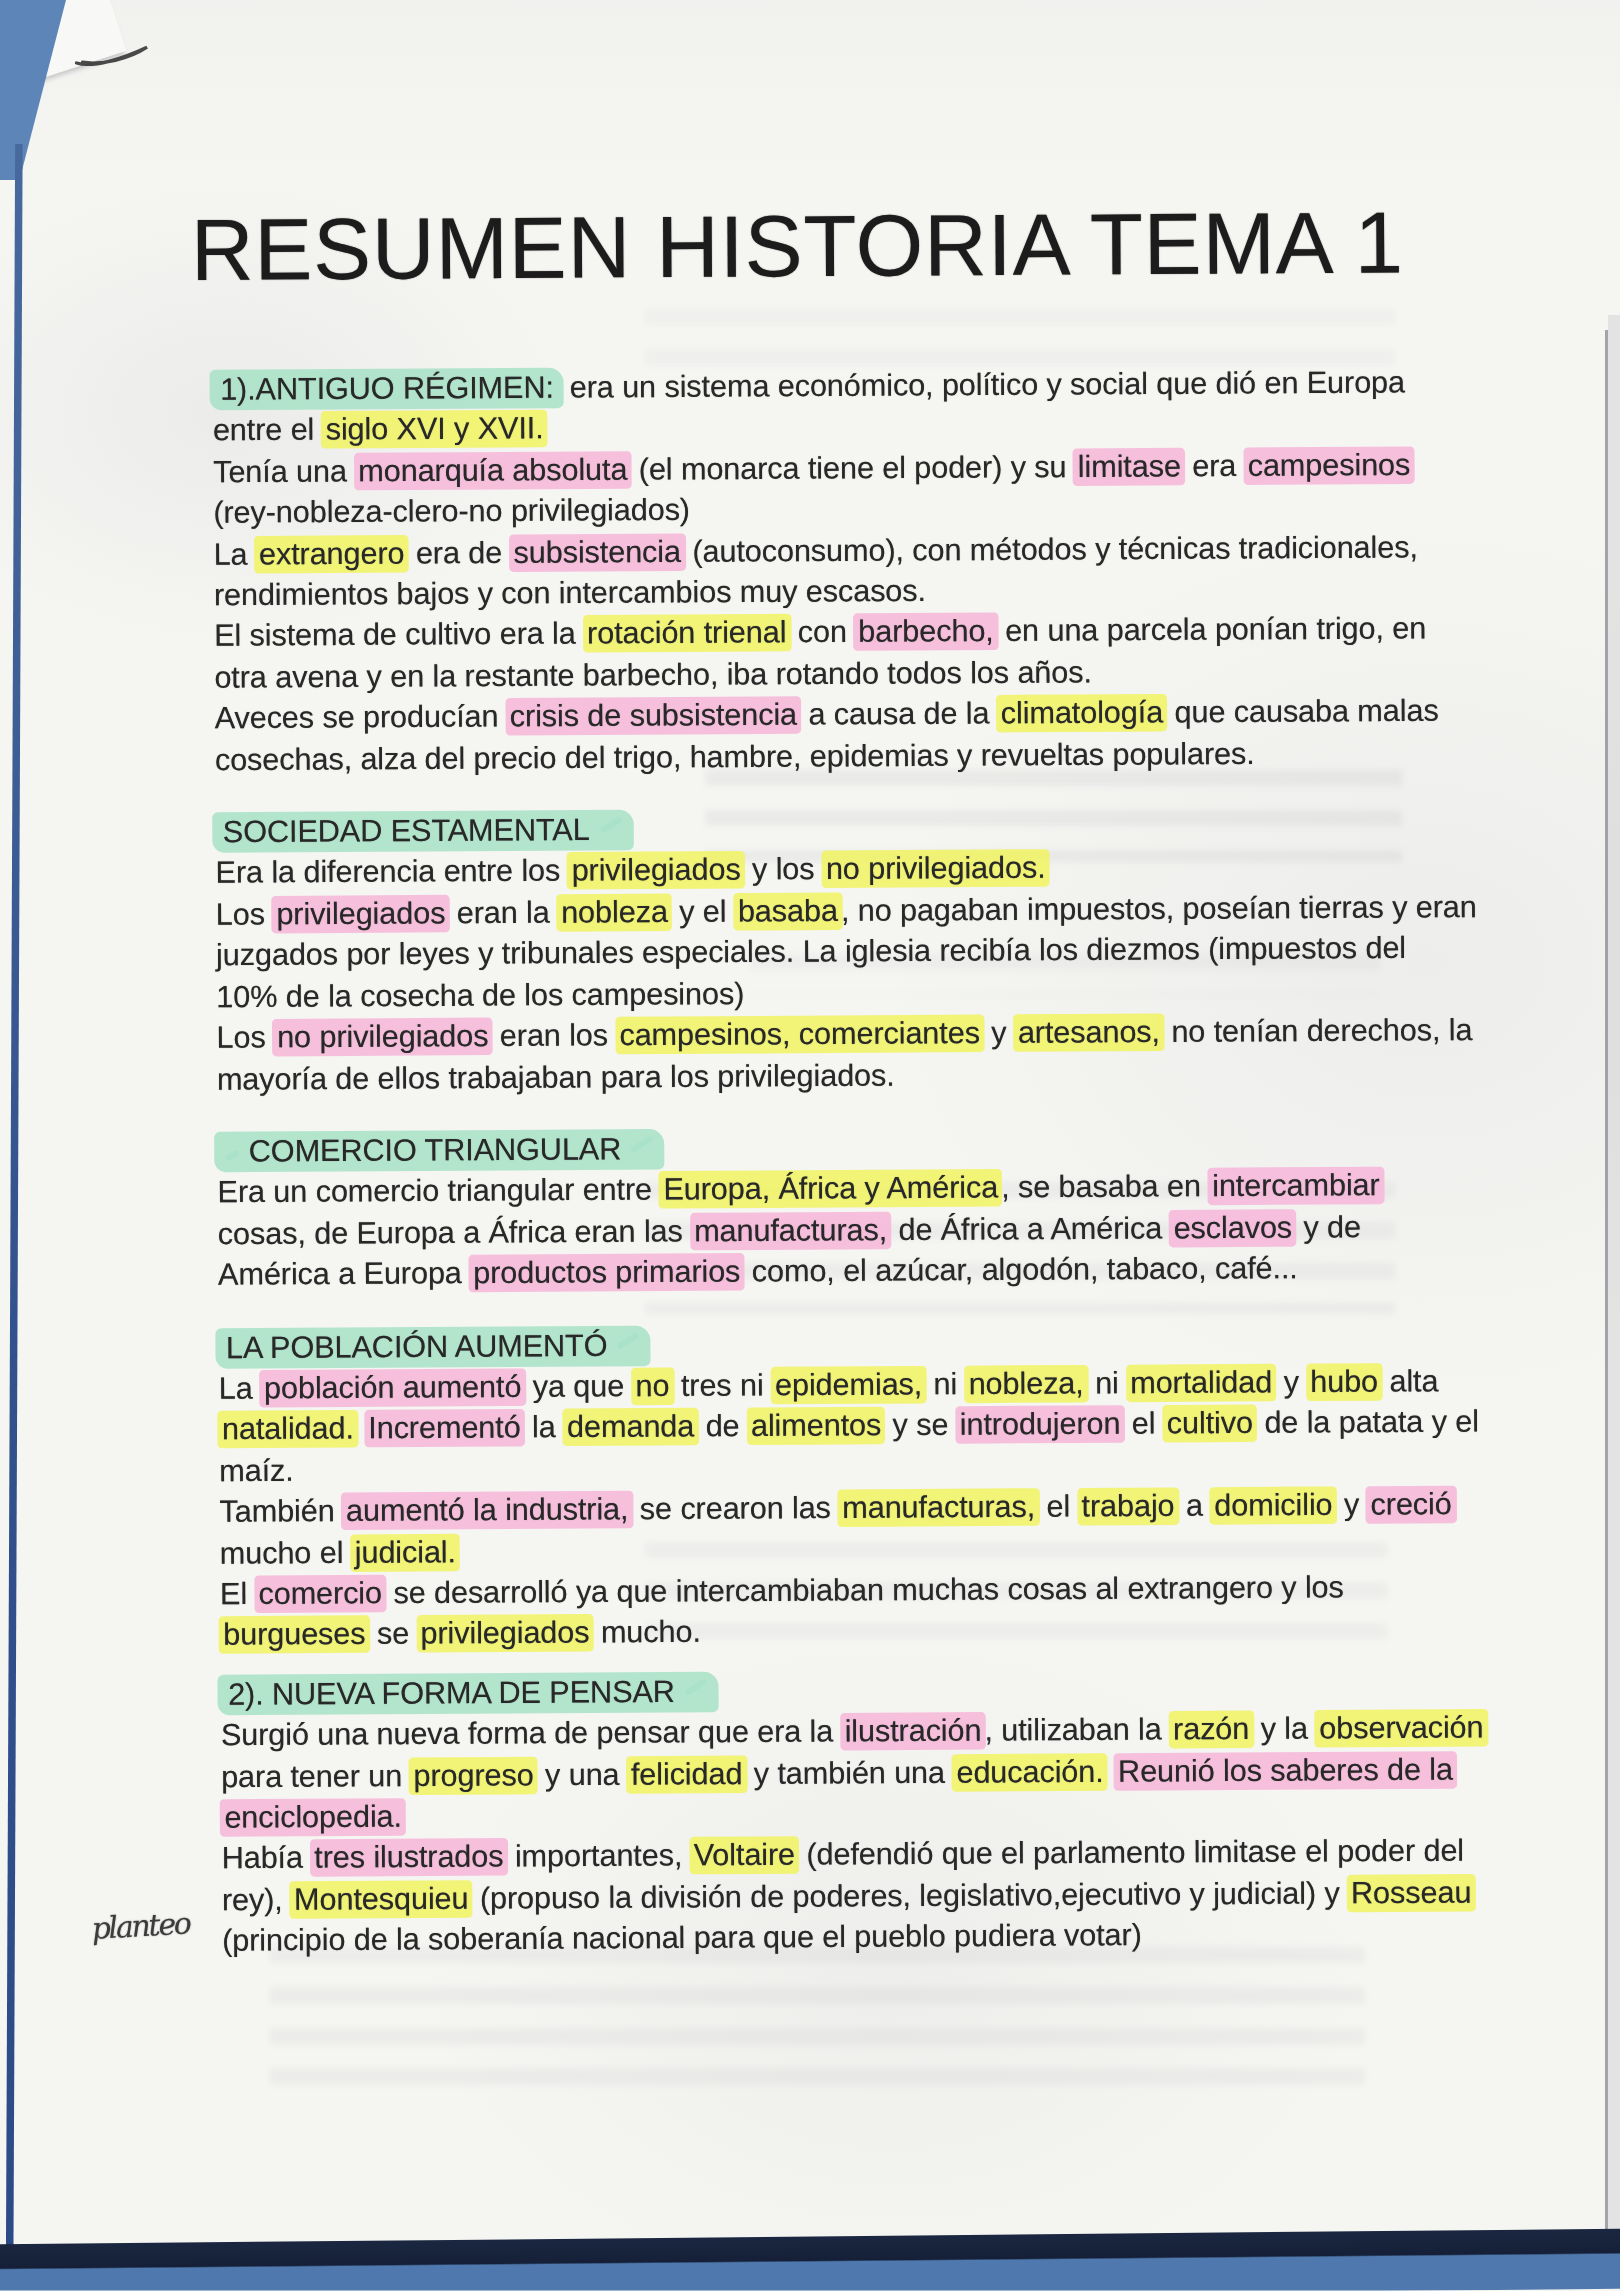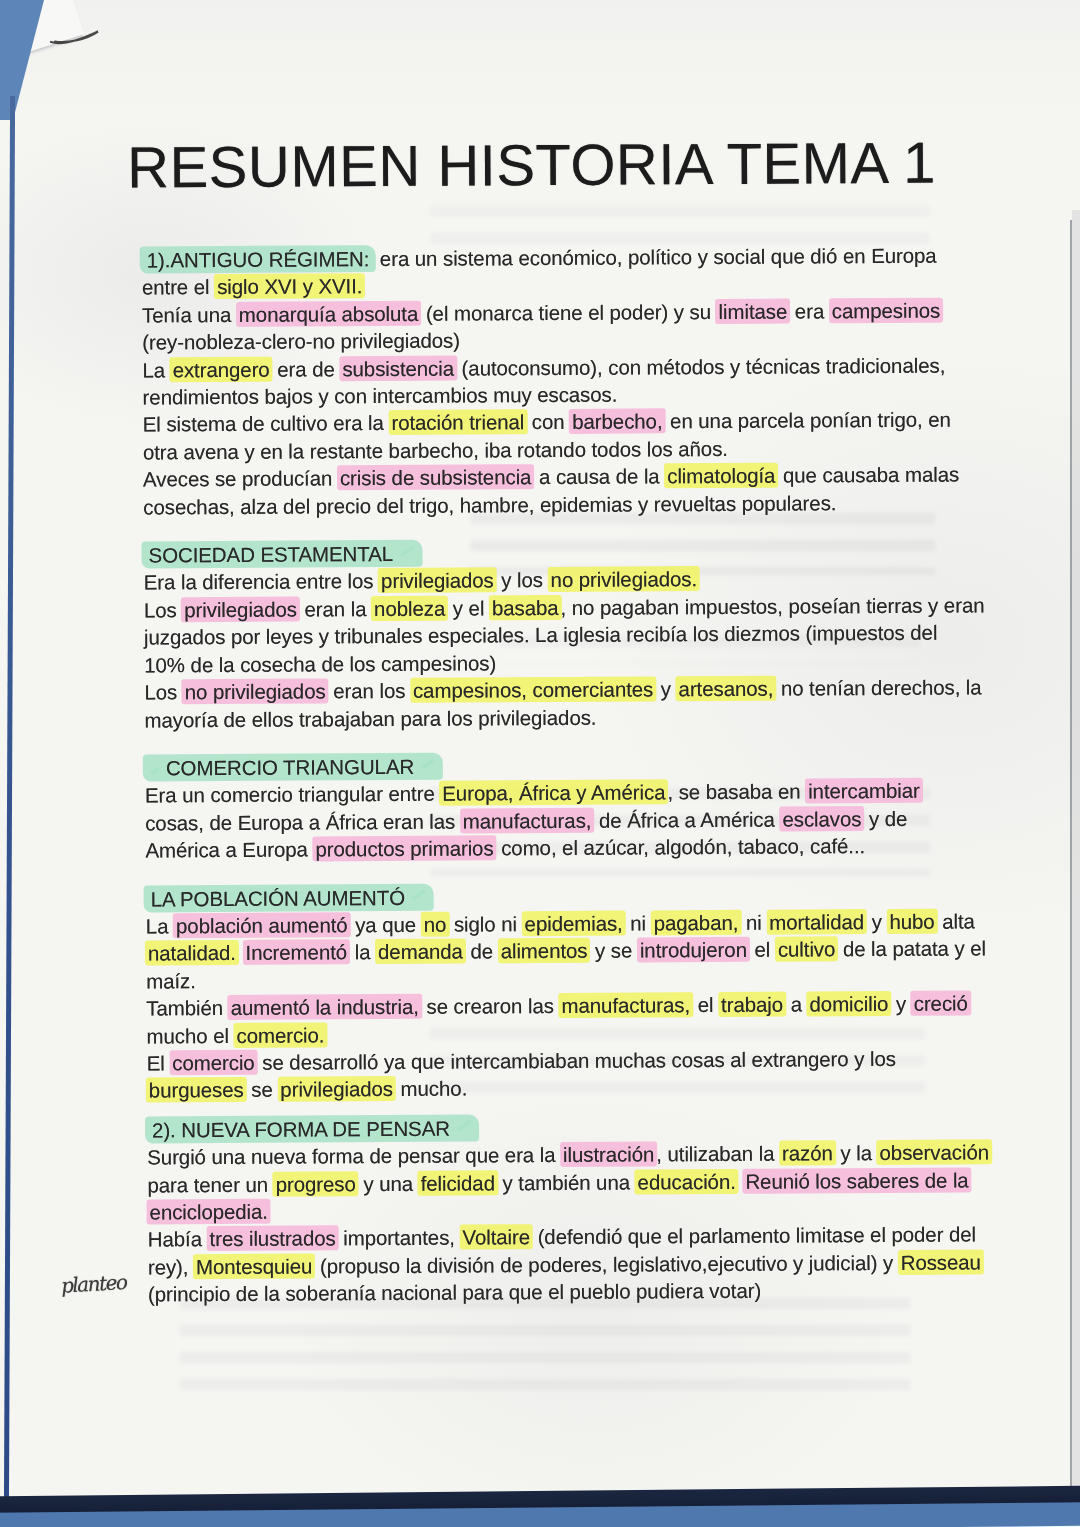--- a/index.html
+++ b/index.html
@@ -145,25 +145,25 @@
         <div class="line"><span>mayoría de ellos trabajaban para los privilegiados.</span></div>
       </div>
       <div class="section">
         <div class="heading"><span class="hl-green tick-after tick-before">COMERCIO TRIANGULAR</span></div>
         <div class="line"><span>Era un comercio triangular entre </span><span class="hl-yellow">Europa, África y América</span><span>, se basaba en </span><span class="hl-pink">intercambiar</span></div>
         <div class="line"><span>cosas, de Europa a África eran las </span><span class="hl-pink">manufacturas,</span><span> de África a América </span><span class="hl-pink">esclavos</span><span> y de</span></div>
         <div class="line"><span>América a Europa </span><span class="hl-pink">productos primarios</span><span> como, el azúcar, algodón, tabaco, café...</span></div>
       </div>
       <div class="section">
         <div class="heading"><span class="hl-green tick-after">LA POBLACIÓN AUMENTÓ</span></div>
-        <div class="line"><span>La </span><span class="hl-pink">población aumentó</span><span> ya que </span><span class="hl-yellow">no</span><span> siglo ni </span><span class="hl-yellow">epidemias,</span><span> ni </span><span class="hl-yellow">pagaban,</span><span> ni </span><span class="hl-yellow">mortalidad</span><span> y </span><span class="hl-yellow">hubo</span><span> alta</span></div>
+        <div class="line"><span>La </span><span class="hl-pink">población aumentó</span><span> ya que </span><span class="hl-yellow">no</span><span> tres ni </span><span class="hl-yellow">epidemias,</span><span> ni </span><span class="hl-yellow">nobleza,</span><span> ni </span><span class="hl-yellow">mortalidad</span><span> y </span><span class="hl-yellow">hubo</span><span> alta</span></div>
         <div class="line"><span class="hl-yellow">natalidad.</span><span> </span><span class="hl-pink">Incrementó</span><span> la </span><span class="hl-yellow">demanda</span><span> de </span><span class="hl-yellow">alimentos</span><span> y se </span><span class="hl-pink">introdujeron</span><span> el </span><span class="hl-yellow">cultivo</span><span> de la patata y el</span></div>
         <div class="line"><span>maíz.</span></div>
         <div class="line"><span>También </span><span class="hl-pink">aumentó la industria,</span><span> se crearon las </span><span class="hl-yellow">manufacturas,</span><span> el </span><span class="hl-yellow">trabajo</span><span> a </span><span class="hl-yellow">domicilio</span><span> y </span><span class="hl-pink">creció</span></div>
-        <div class="line"><span>mucho el </span><span class="hl-yellow">comercio.</span></div>
+        <div class="line"><span>mucho el </span><span class="hl-yellow">judicial.</span></div>
         <div class="line"><span>El </span><span class="hl-pink">comercio</span><span> se desarrolló ya que intercambiaban muchas cosas al extrangero y los</span></div>
         <div class="line"><span class="hl-yellow">burgueses</span><span> se </span><span class="hl-yellow">privilegiados</span><span> mucho.</span></div>
       </div>
       <div class="section">
         <div class="heading"><span class="hl-green tick-after">2). NUEVA FORMA DE PENSAR</span></div>
         <div class="line"><span>Surgió una nueva forma de pensar que era la </span><span class="hl-pink">ilustración</span><span>, utilizaban la </span><span class="hl-yellow">razón</span><span> y la </span><span class="hl-yellow">observación</span></div>
         <div class="line"><span>para tener un </span><span class="hl-yellow">progreso</span><span> y una </span><span class="hl-yellow">felicidad</span><span> y también una </span><span class="hl-yellow">educación.</span><span> </span><span class="hl-pink">Reunió los saberes de la</span></div>
         <div class="line"><span class="hl-pink">enciclopedia.</span></div>
         <div class="line"><span>Había </span><span class="hl-pink">tres ilustrados</span><span> importantes, </span><span class="hl-yellow">Voltaire</span><span> (defendió que el parlamento limitase el poder del</span></div>
         <div class="line"><span>rey), </span><span class="hl-yellow">Montesquieu</span><span> (propuso la división de poderes, legislativo,ejecutivo y judicial) y </span><span class="hl-yellow">Rosseau</span></div>

